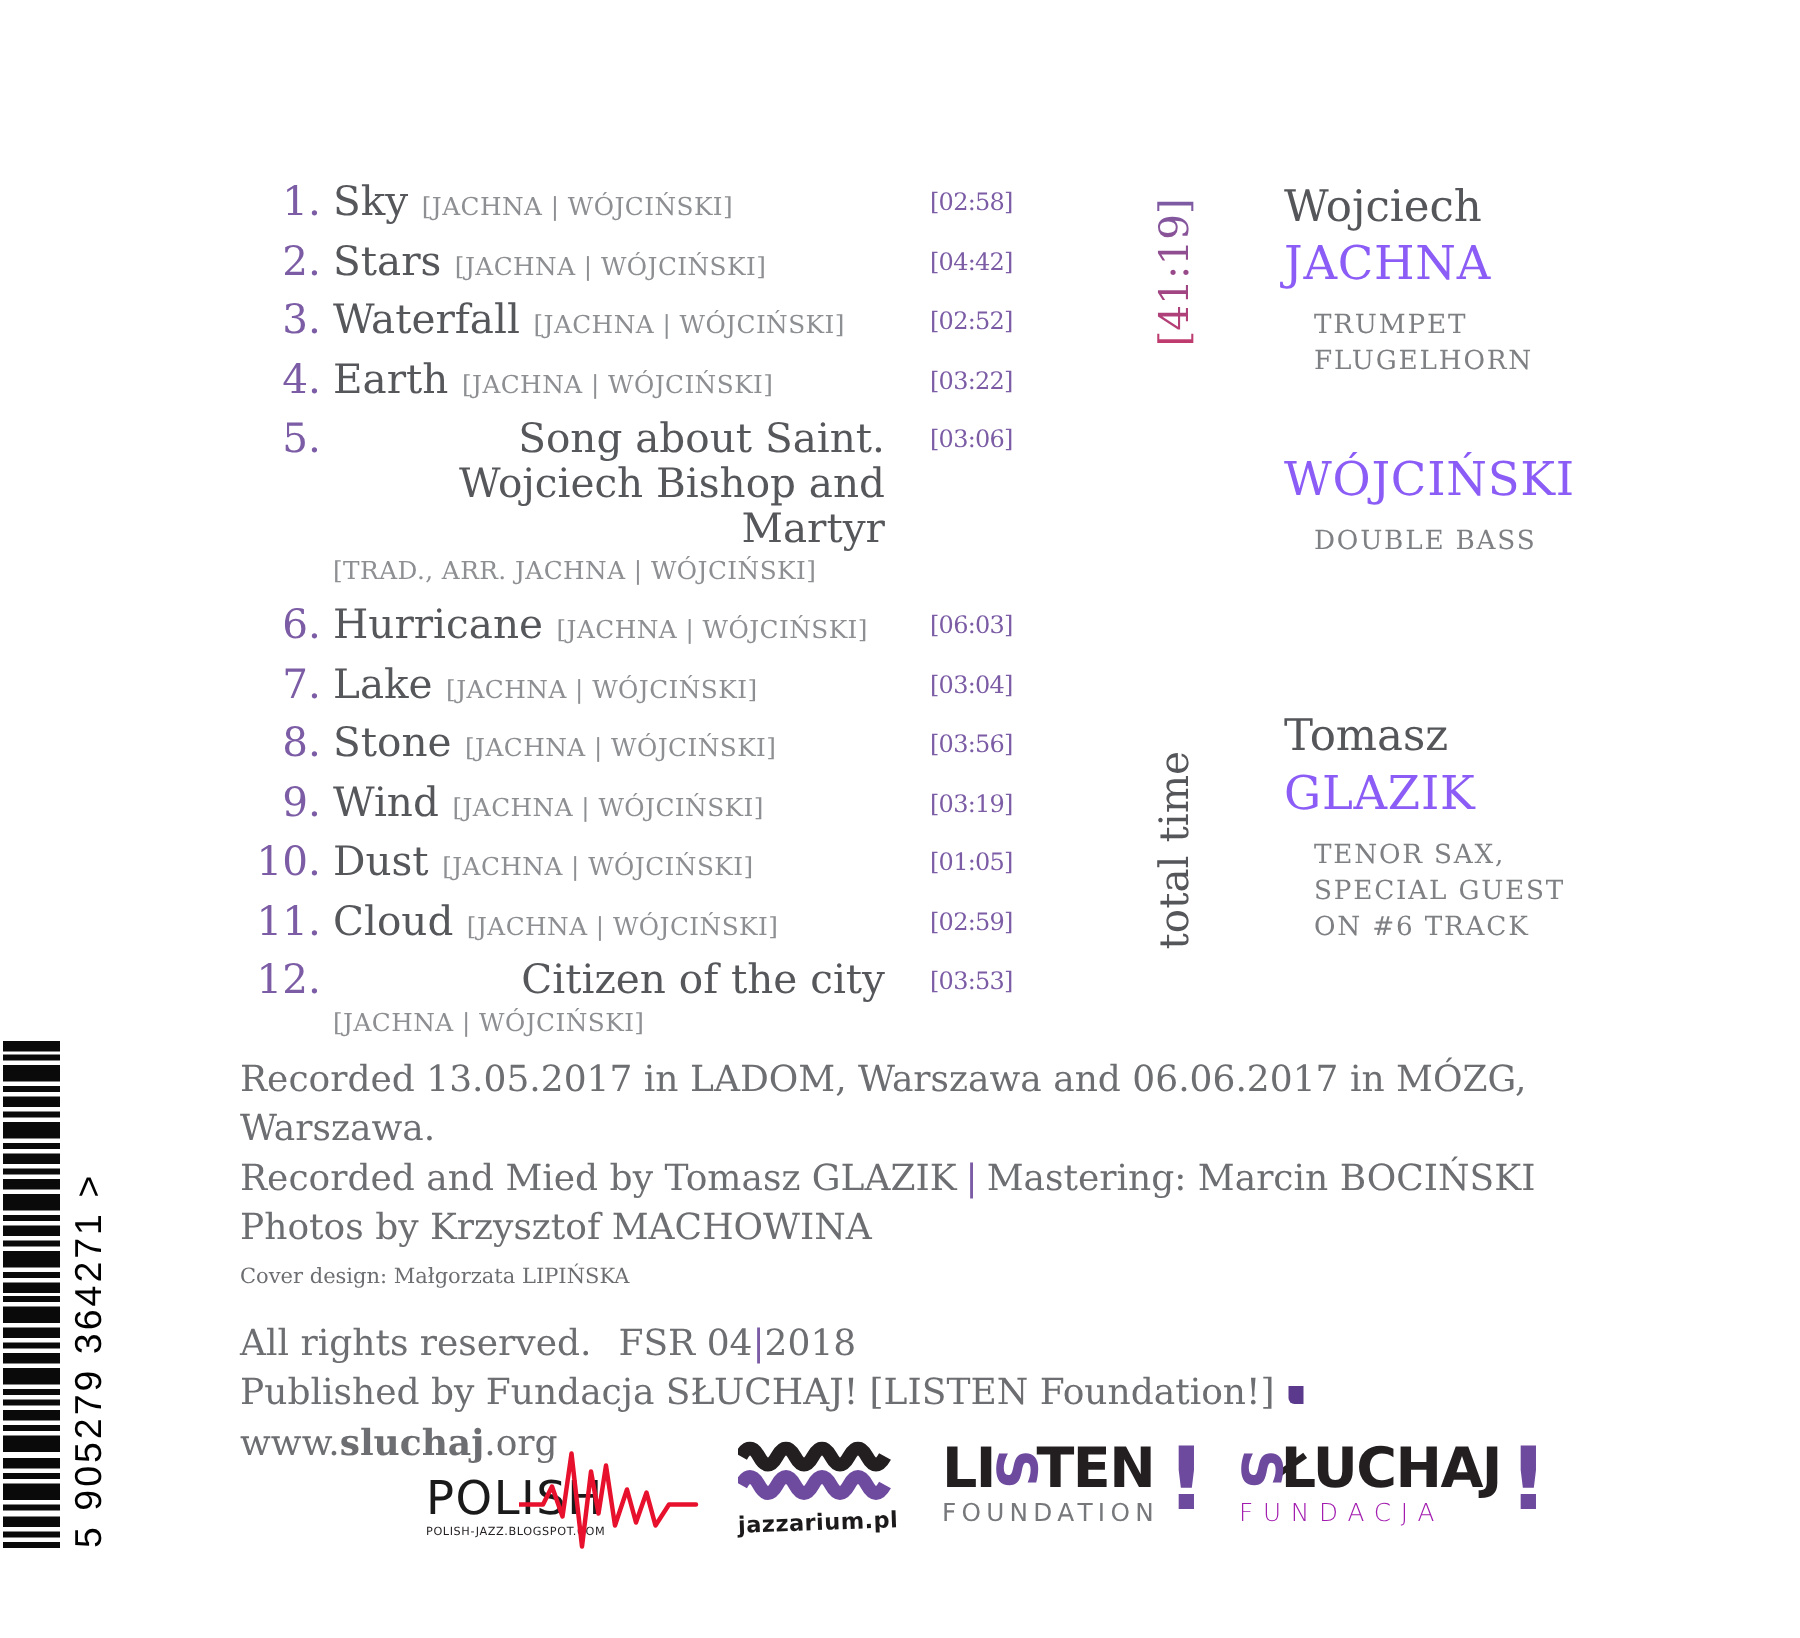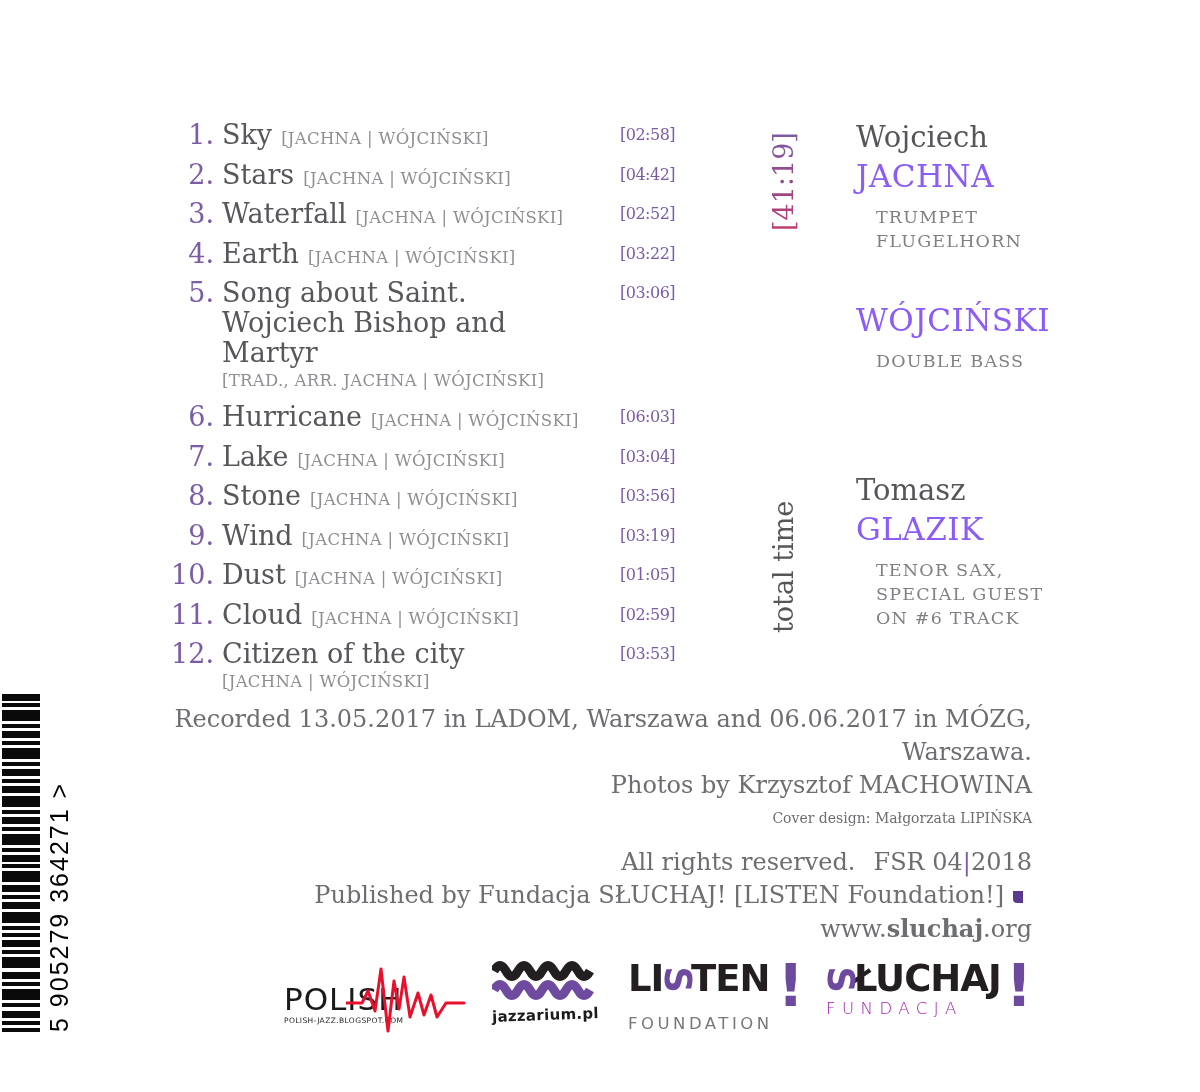--- a/index.html
+++ b/index.html
@@ -8,21 +8,21 @@
 
   
   .tracklist{position:absolute;left:168px;top:120px;width:548px;}
   .track{position:relative;padding-left:54px;padding-right:98px;min-height:28px;margin-bottom:9.5px;}
   .tnum{position:absolute;left:0;top:0;width:46px;text-align:right;
         color:#7b5ca5;font-size:27px;line-height:30px;}
   .tname{font-size:27px;line-height:30px;color:#56575b;}
   .tcred{font-size:16.5px;color:#8d8f92;margin-left:9px;letter-spacing:0.3px;white-space:nowrap;}
   .ttime{position:absolute;right:0;top:0;width:96px;color:#7b5ca5;font-size:16px;
          line-height:30px;letter-spacing:-0.5px;}
-  .track.block .tname{display:block;max-width:368px;}
+  .track.block .tname{display:block;max-width:368px;text-align:right;}
   .track.block .tcred{display:block;margin-left:0;margin-top:3px;white-space:normal;}
   .track.block{margin-bottom:12px;}
 
   
   .rot-wrap{position:absolute;}
   .rot{display:inline-block;white-space:nowrap;transform:rotate(-90deg);
        transform-origin:0 0;font-size:27px;line-height:32px;}
   .tt-value-pos{left:768px;top:231px;}
   .grad{background:linear-gradient(90deg,#c23a6c 0%,#9a4787 45%,#7b5ca5 100%);
         -webkit-background-clip:text;background-clip:text;color:transparent;}
@@ -30,21 +30,21 @@
   .ttl-label{color:#55565a;}
 
   
   .artist{position:absolute;left:856px;width:300px;}
   .a1{top:118px;} .a2{top:300px;} .a3{top:471px;}
   .artist .first{font-size:29px;line-height:38px;color:#55565a;}
   .artist .last{font-size:31px;line-height:40px;color:#8b5cf6;letter-spacing:0.5px;}
   .artist .roles{margin-top:9px;font-size:17.5px;line-height:24px;color:#7e8083;letter-spacing:1.2px;margin-left:20px;}
 
   
-  .info{position:absolute;left:160px;top:703px;width:872px;text-align:right;
+  .info{position:absolute;left:160px;top:703px;width:872px;text-align:left;
         color:#6d6e71;font-size:24px;line-height:33px;}
   .info .small{font-size:14px;}
   .info .gap{margin-top:11px;}
   .sep{color:#7b5ca5;padding:0 6px;}
   .sep2{color:#7b5ca5;}
   .rights-code{margin-left:18px;}
   .sq{display:inline-block;width:10px;height:12px;background:#5b3a8e;
       margin:0 9px 0 9px;border-bottom-left-radius:4px;}
   .bold{font-weight:bold;}
 
@@ -64,21 +64,21 @@
   .logo-jazzarium{left:492px;top:961px;width:106px;}
   .lj-text{font-weight:bold;font-size:15px;color:#1c1a1b;letter-spacing:0.3px;
            transform:rotate(-2deg);margin-top:1px;}
 
   .logo-two{display:flex;align-items:flex-start;}
   .l-rows{display:flex;flex-direction:column;}
   .l-r1{font-weight:bold;font-size:37px;line-height:34px;color:#231f20;letter-spacing:-1px;}
   .sideways{display:inline-block;transform:rotate(90deg);color:#6d4a9e;margin:0 1px;}
   .l-bang{font-weight:bold;font-size:58px;line-height:48px;color:#6d4a9e;margin-left:5px;}
   .logo-listen{left:628px;top:962px;}
-  .ll-r2{font-size:16.5px;letter-spacing:3.5px;color:#77787b;margin-top:18px;}
+  .ll-r2{font-size:16.5px;letter-spacing:3.5px;color:#77787b;margin-top:3px;}
   .logo-sluchaj{left:826px;top:962px;}
   .ls-r2{font-size:16.5px;letter-spacing:6.5px;color:#a21caf;margin-top:3px;font-weight:300;}
 </style>
 </head>
 <body>
 
 <div class="cover">
 
   <div class="barcode-wrap">
     <div class="barcode-rot">
@@ -217,20 +217,23 @@
     <div class="last">GLAZIK</div>
     <div class="roles">
       <div>TENOR SAX,</div>
       <div>SPECIAL GUEST</div>
       <div>ON #6 TRACK</div>
     </div>
   </div>
 
   <div class="info">
     <div class="iline">Recorded 13.05.2017 in LADOM, Warszawa and 06.06.2017 in MÓZG, Warszawa.</div>
+    <div class="iline">
+      <span>Recorded and Mied by Tomasz GLAZIK</span><span class="sep">|</span><span>Mastering: Marcin BOCIŃSKI</span>
+    </div>
     <div class="iline">Photos by Krzysztof MACHOWINA</div>
     <div class="iline small">Cover design: Małgorzata LIPIŃSKA</div>
     <div class="iline gap">
       <span>All rights reserved.</span><span class="rights-code"><span>FSR 04</span><span class="sep2">|</span><span>2018</span></span>
     </div>
     <div class="iline">
       <span>Published by Fundacja SŁUCHAJ! [LISTEN Foundation!]</span><span class="sq"></span><span><span>www.</span><span class="bold">sluchaj</span><span>.org</span></span>
     </div>
   </div>
 

